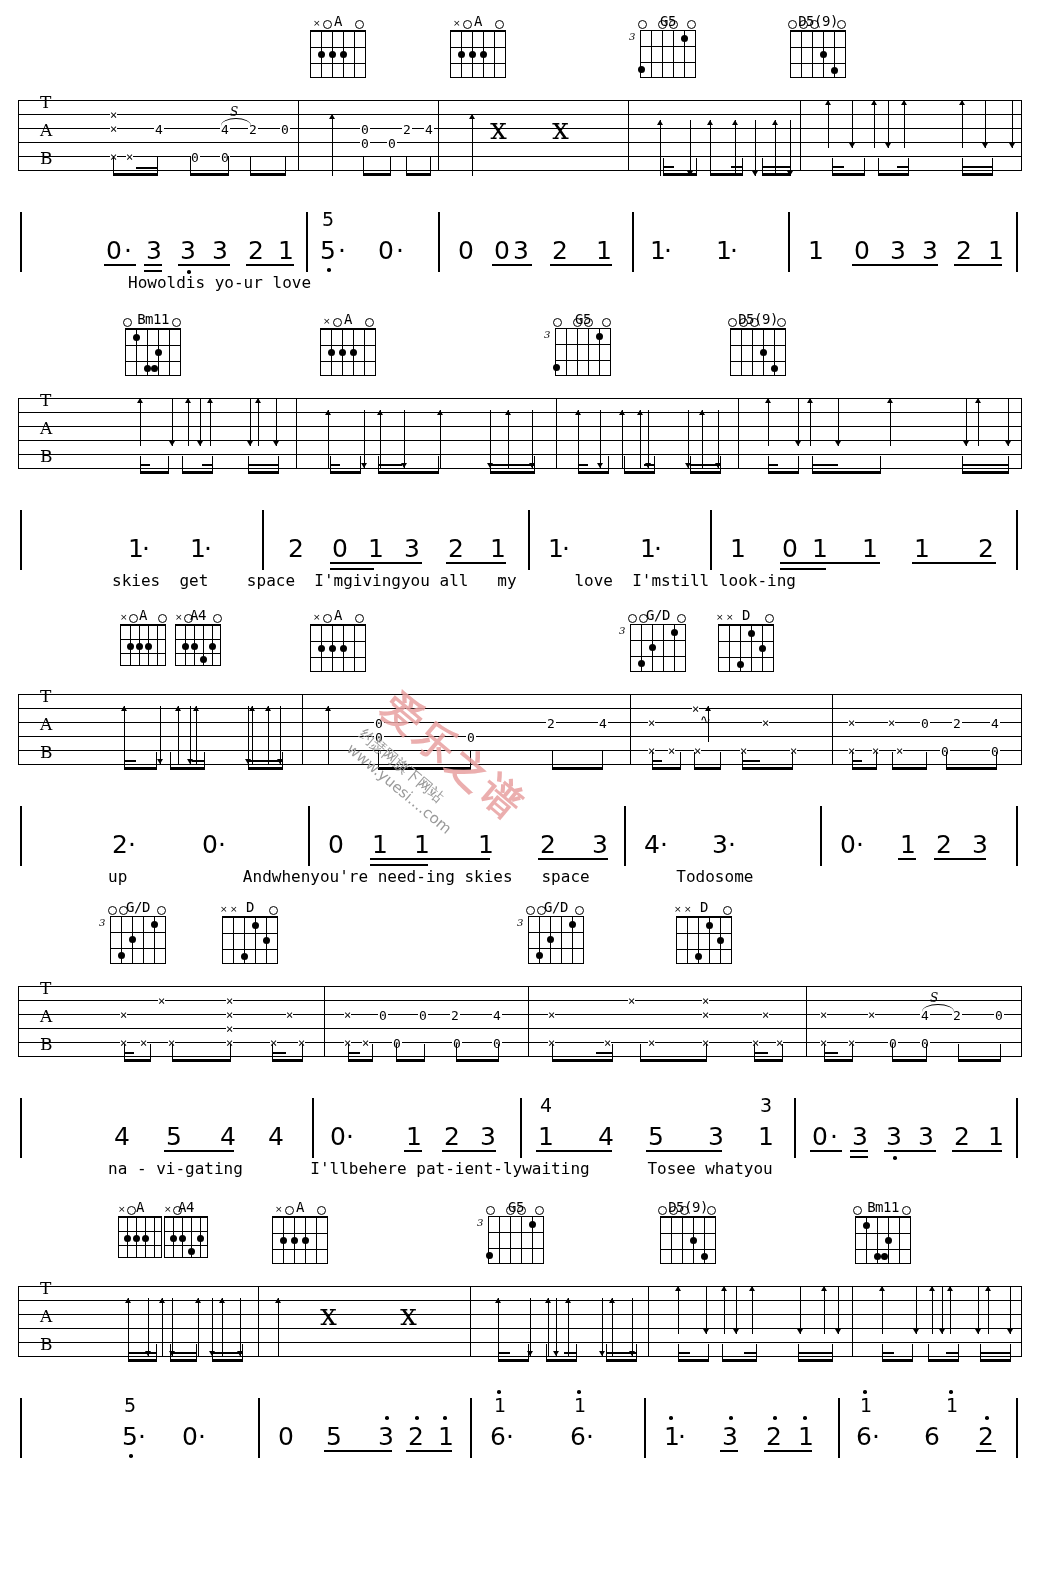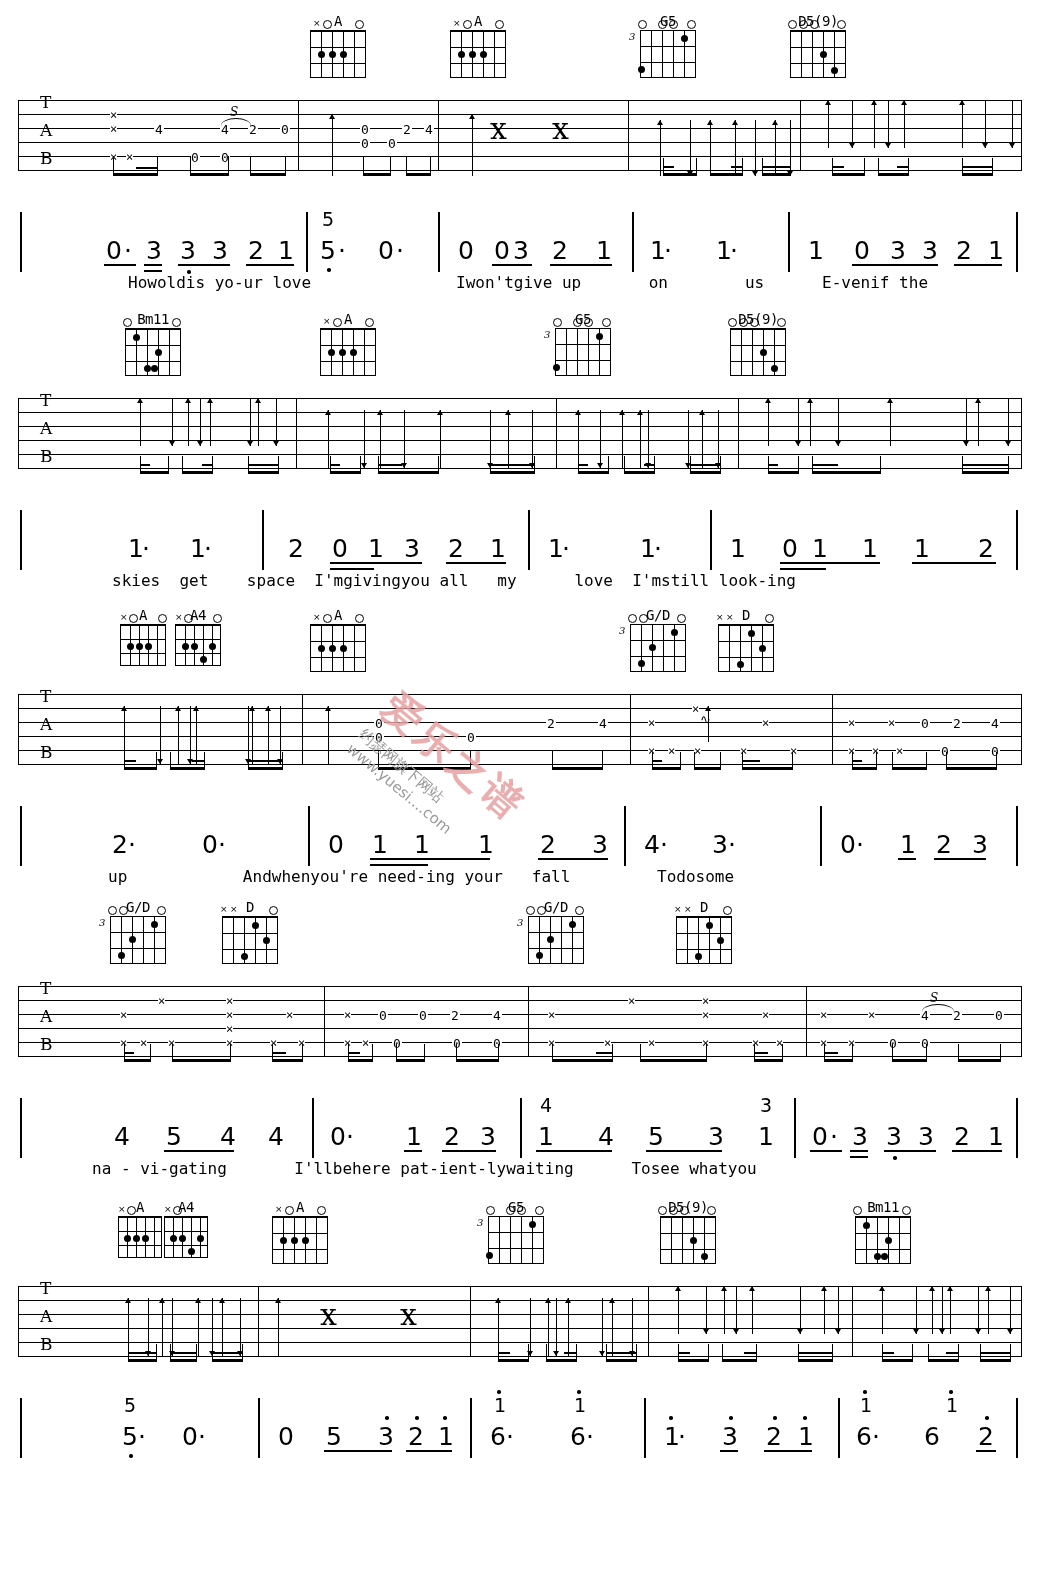--- a/index.html
+++ b/index.html
@@ -284,21 +284,20 @@
     <span class="jnote" style="left:854px;top:16px;">0</span>
     <span class="jnote" style="left:890px;top:16px;">3</span>
     <span class="jnote" style="left:922px;top:16px;">3</span>
     <div class="jbeam" style="left:852px;top:42px;width:86px;"></div>
     <span class="jnote" style="left:956px;top:16px;">2</span>
     <span class="jnote" style="left:988px;top:16px;">1</span>
     <div class="jbeam" style="left:954px;top:42px;width:48px;"></div>
     <div class="jbar" style="left:1016px;top:-10px;height:60px;"></div>
 
     <span class="lyr" style="left:128px;top:52px;">Howoldis yo-ur love</span>
-    <span class="lyr" style="left:456px;top:52px;">Iwon'tgive up       on        us      E-venif the</span>
   </div>
 </div>
 
 <div class="system" style="top:312px;">
   <div class="chords">
 
     <div class="chord" style="left:125px;">
       <div class="cname" style="width:56px;">Bm11</div>
       <div class="grid-wrap" style="width:56px;">
         <div class="omk circ" style="left:-2px;"></div>
@@ -741,21 +740,21 @@
       <span class="jdotr" style="left:728px;top:16px;">·</span>
     <div class="jbar" style="left:820px;top:-10px;height:60px;"></div>
     <span class="jnote" style="left:840px;top:16px;">0</span>
       <span class="jdotr" style="left:856px;top:16px;">·</span>
     <span class="jnote" style="left:900px;top:16px;">1</span>
     <div class="jbeam" style="left:898px;top:42px;width:18px;"></div>
     <span class="jnote" style="left:936px;top:16px;">2</span>
     <span class="jnote" style="left:972px;top:16px;">3</span>
     <div class="jbeam" style="left:934px;top:42px;width:52px;"></div>
     <div class="jbar" style="left:1016px;top:-10px;height:60px;"></div>
-    <span class="lyr" style="left:108px;top:52px;">up            Andwhenyou're need-ing your   fall         Todosome</span>
+    <span class="lyr" style="left:108px;top:52px;">up            Andwhenyou're need-ing skies   space         Todosome</span>
   </div>
 </div>
 
 <div class="system" style="top:900px;">
   <div class="chords">
 
     <div class="chord" style="left:110px;">
       <div class="cname" style="width:56px;">G/D</div>
       <div class="grid-wrap" style="width:56px;">
         <div class="fretnum">3</div>
@@ -978,21 +977,21 @@
     <div class="jbeam" style="left:850px;top:42px;width:18px;"></div>
     <div class="jbeam" style="left:850px;top:48px;width:18px;"></div>
     <span class="jnote" style="left:886px;top:16px;">3</span>
     <div class="joct" style="left:893px;top:48px;"></div>
     <span class="jnote" style="left:918px;top:16px;">3</span>
     <div class="jbeam" style="left:884px;top:42px;width:52px;"></div>
     <span class="jnote" style="left:954px;top:16px;">2</span>
     <span class="jnote" style="left:988px;top:16px;">1</span>
     <div class="jbeam" style="left:952px;top:42px;width:50px;"></div>
     <div class="jbar" style="left:1016px;top:-10px;height:60px;"></div>
-    <span class="lyr" style="left:92px;top:52px;">na - vi-gating       I'llbehere pat-ient-lywaiting      Tosee whatyou</span>
+    <span class="lyr" style="left:108px;top:52px;">na - vi-gating       I'llbehere pat-ient-lywaiting      Tosee whatyou</span>
   </div>
 </div>
 
 <div class="system" style="top:1200px;">
   <div class="chords">
 
     <div class="chord" style="left:118px;">
       <div class="cname" style="width:44px;">A</div>
       <div class="grid-wrap" style="width:44px;">
         <div class="omk" style="left:0px;">×</div>

